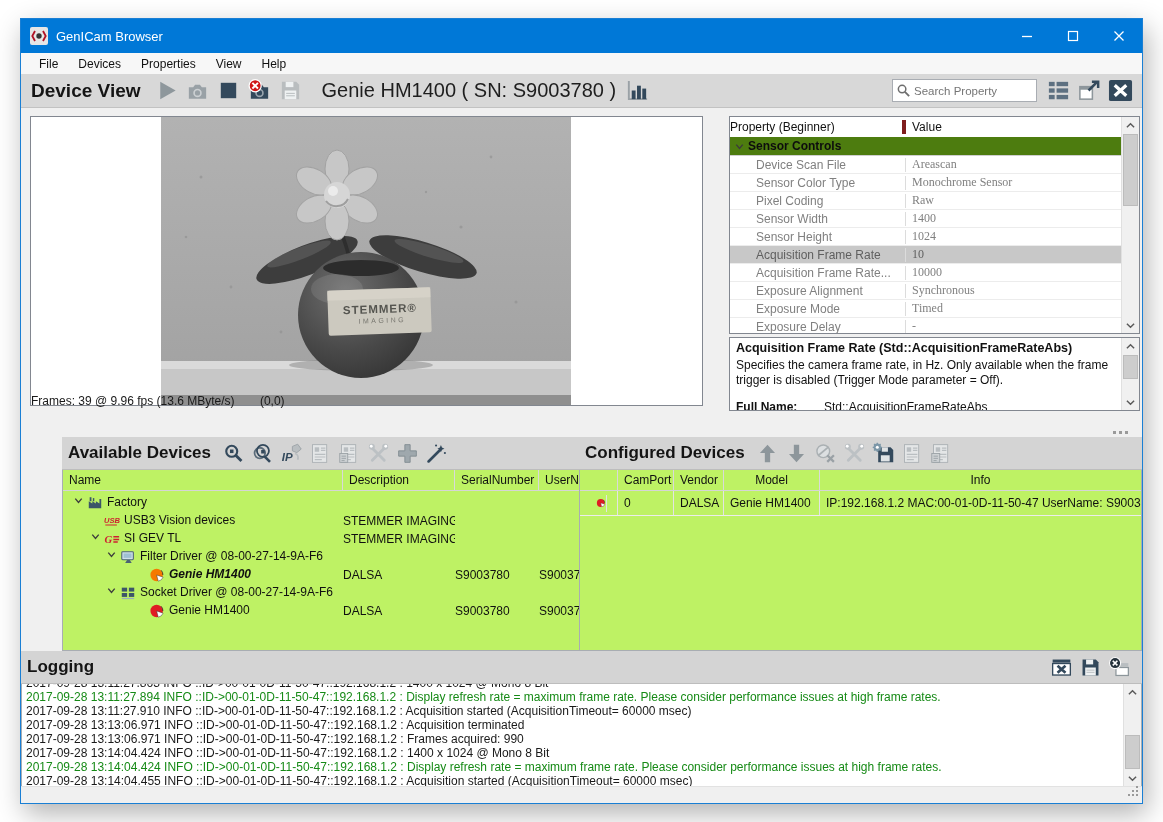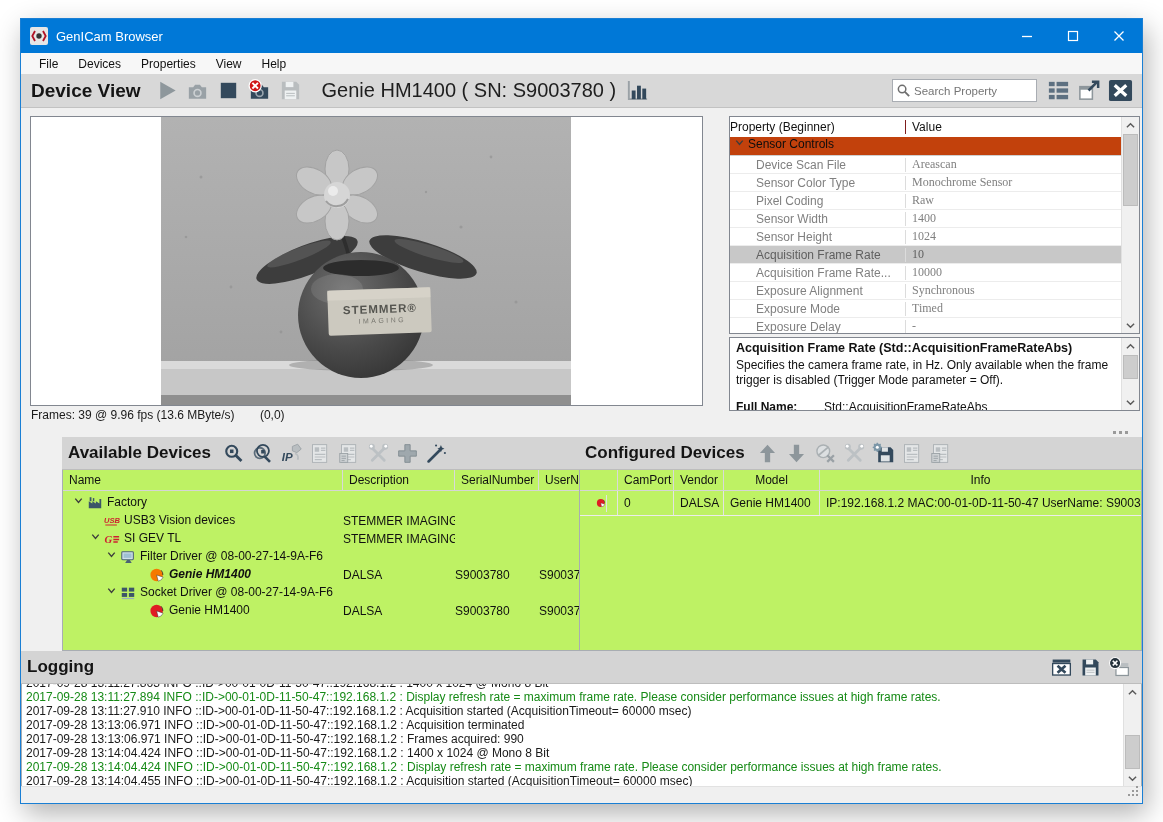--- a/index.html
+++ b/index.html
@@ -27,32 +27,32 @@
   .tbicon.sm svg{width:23px;height:23px;}
   .cam-title{font-size:20px;color:#1e1e1e;margin:0 6px 0 16px;white-space:nowrap;}
   .dv-spacer{flex:1;}
   .searchbox{display:flex;align-items:center;background:#fff;border:1px solid #a9adb3;height:21px;width:137px;padding:0 3px;}
   .searchbox svg{width:15px;height:15px;flex:0 0 auto;}
   .searchbox input{border:none;outline:none;flex:1;min-width:0;font-size:11.5px;font-family:"Liberation Sans",sans-serif;color:#333;padding-left:3px;background:transparent;}
   
   .content{position:absolute;left:0;top:88px;right:0;height:322px;}
   .preview{position:absolute;left:9px;top:9px;width:671px;height:288px;background:#ffffff;border:1px solid #828790;overflow:hidden;}
   .photo{position:absolute;left:130px;top:0;width:410px;height:288px;}
-  .frames-line{position:absolute;left:10px;top:301px;font-size:12px;color:#1a1a1a;}
+  .frames-line{position:absolute;left:10px;top:287px;font-size:12px;color:#1a1a1a;}
   .frames-line .coords{margin-left:22px;}
   
   .props{position:absolute;left:708px;top:9px;width:409px;height:216px;background:#fff;border:1px solid #828790;overflow:hidden;}
   .phead{display:flex;height:20px;border-bottom:1px solid #d5d5d5;font-size:12px;color:#111;align-items:center;}
-  .phead .c0{width:176px;border-right:1px solid #7f1d1d;box-sizing:border-box;}
+  .phead .c0{width:176px;border-right:4px solid #7f1d1d;box-sizing:border-box;}
   .phead .c1{flex:1;padding-left:6px;}
   .prow{display:flex;height:17px;align-items:center;font-size:12px;color:#808080;border-bottom:1px solid #ececec;cursor:default;}
   .prow .n{width:176px;padding-left:26px;box-sizing:border-box;border-right:1px solid #dcdcdc;white-space:nowrap;overflow:hidden;}
   .prow .v{flex:1;padding-left:6px;white-space:nowrap;overflow:hidden;font-family:Liberation Serif, serif;}
   .prow.sel{background:#c8c8c8;color:#5f5f5f;}
-  .pgroup{display:flex;height:18px;align-items:flex-start;background:#c2410c;border-bottom:1px solid #cfcfcf;font-size:12px;font-weight:normal;color:#0d0d0d;}
+  .pgroup{display:flex;height:18px;align-items:center;background:#4d7c0f;border-bottom:1px solid #cfcfcf;font-size:12px;font-weight:bold;color:#0d0d0d;}
   .pgroup .chev{width:18px;display:inline-flex;justify-content:center;}
   .pbody{position:absolute;left:0;top:20px;right:17px;bottom:0;}
   
   .vscroll{position:absolute;right:0;top:0;bottom:0;width:17px;background:#f0f0f0;border-left:1px solid #e0e0e0;cursor:pointer;}
   .sarrow{position:absolute;left:0;right:0;height:16px;display:flex;align-items:center;justify-content:center;}
   .sarrow.up{top:0;} .sarrow.down{bottom:0;}
   .sarrow svg{width:9px;height:9px;}
   .sthumb{position:absolute;left:1px;right:1px;background:#cdcdcd;border:1px solid #bcbcbc;}
   
   .desc{position:absolute;left:708px;top:230px;width:409px;height:72px;background:#fff;border:1px solid #828790;overflow:hidden;}

